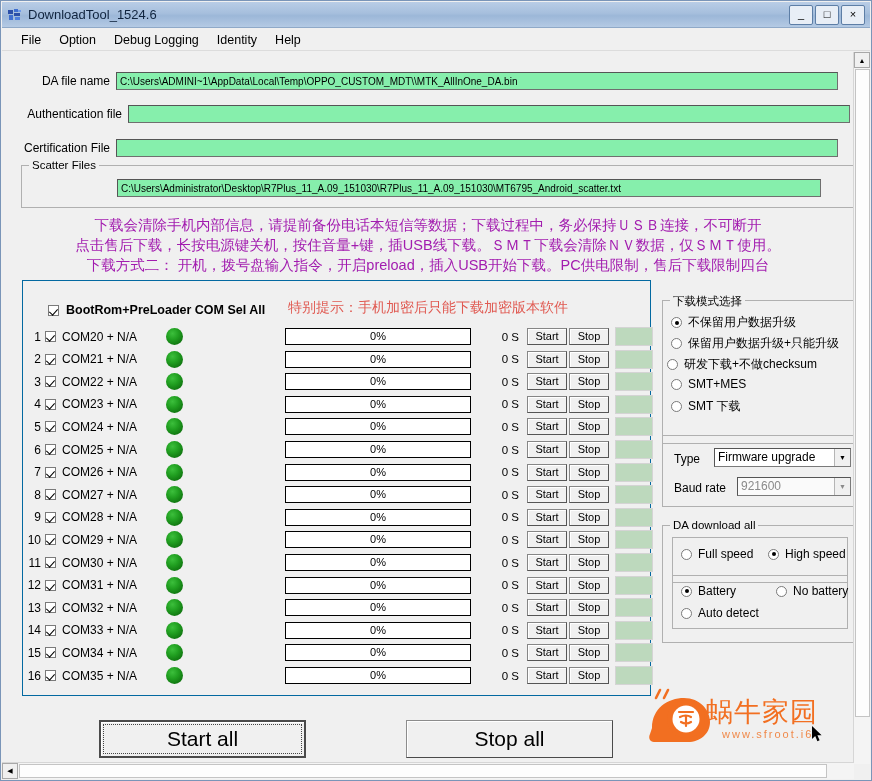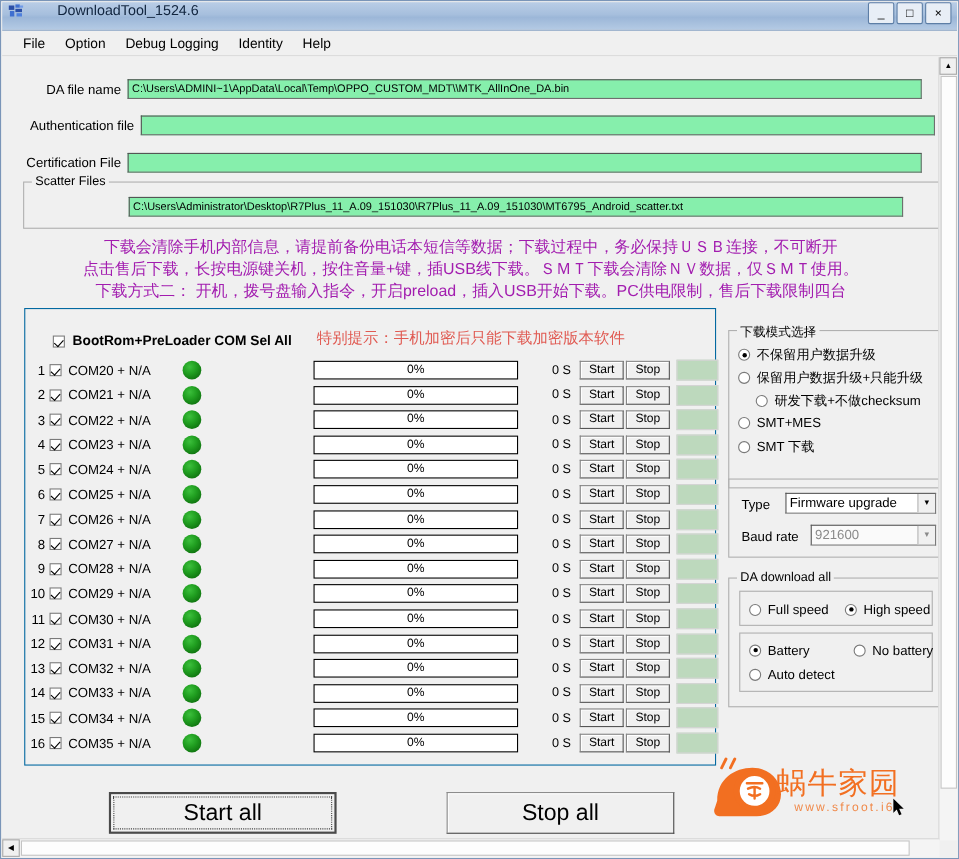--- a/index.html
+++ b/index.html
@@ -24,23 +24,22 @@
 
   
   .titlebar {
     position: absolute;
     left: 1px; top: 1px;
     width: 868px;
     height: 26px;
     background: linear-gradient(to bottom, #b9cde6 0%, #a6bfdd 45%, #9cb7d8 55%, #b4cae4 100%);
     border-bottom: 1px solid #8fa9c8;
     display: flex;
-    align-items: flex-start;
-    box-sizing: border-box;
-    gap: 24px;
+    align-items: center;
+    box-sizing: border-box;
   }
   .app-icon {
     width: 16px; height: 16px;
     margin: 0 5px 0 5px;
     flex: 0 0 auto;
   }
   .title-text {
     font-size: 13px;
     color: #10243e;
     font-family: "Liberation Sans", sans-serif;
@@ -695,21 +694,21 @@
       <span class="glabel">下载模式选择</span>
 
       <div class="optrow" style="left:8px; top:13px;">
         <span class="radio sel"></span>
         <span>不保留用户数据升级</span>
       </div>
       <div class="optrow" style="left:8px; top:34px;">
         <span class="radio"></span>
         <span>保留用户数据升级+只能升级</span>
       </div>
-      <div class="optrow" style="left:24px; top:55px;">
+      <div class="optrow" style="left:4px; top:55px;">
         <span class="radio"></span>
         <span>研发下载+不做checksum</span>
       </div>
       <div class="optrow" style="left:8px; top:76px;">
         <span class="radio"></span>
         <span>SMT+MES</span>
       </div>
       <div class="optrow" style="left:8px; top:97px;">
         <span class="radio"></span>
         <span>SMT 下载</span>
@@ -725,21 +724,21 @@
       <span class="fieldlabel" style="left:11px; top:45px;">Baud rate</span>
       <div class="combo disabled" style="left:74px; top:41px; width:114px;">
         <span>921600</span>
         <span class="arrow">▼</span>
       </div>
     </div>
 
     <div class="group" style="left:660px; top:473px; width:194px; height:118px;">
       <span class="glabel">DA download all</span>
 
-      <div class="group" style="left:9px; top:11px; width:176px; height:32px;text-align:center;">
+      <div class="group" style="left:9px; top:11px; width:176px; height:46px;text-align:center;">
         <div class="optrow" style="left:8px; top:9px;">
           <span class="radio"></span>
           <span>Full speed</span>
         </div>
         <div class="optrow" style="left:95px; top:9px;">
           <span class="radio sel"></span>
           <span>High speed</span>
         </div>
       </div>
 

